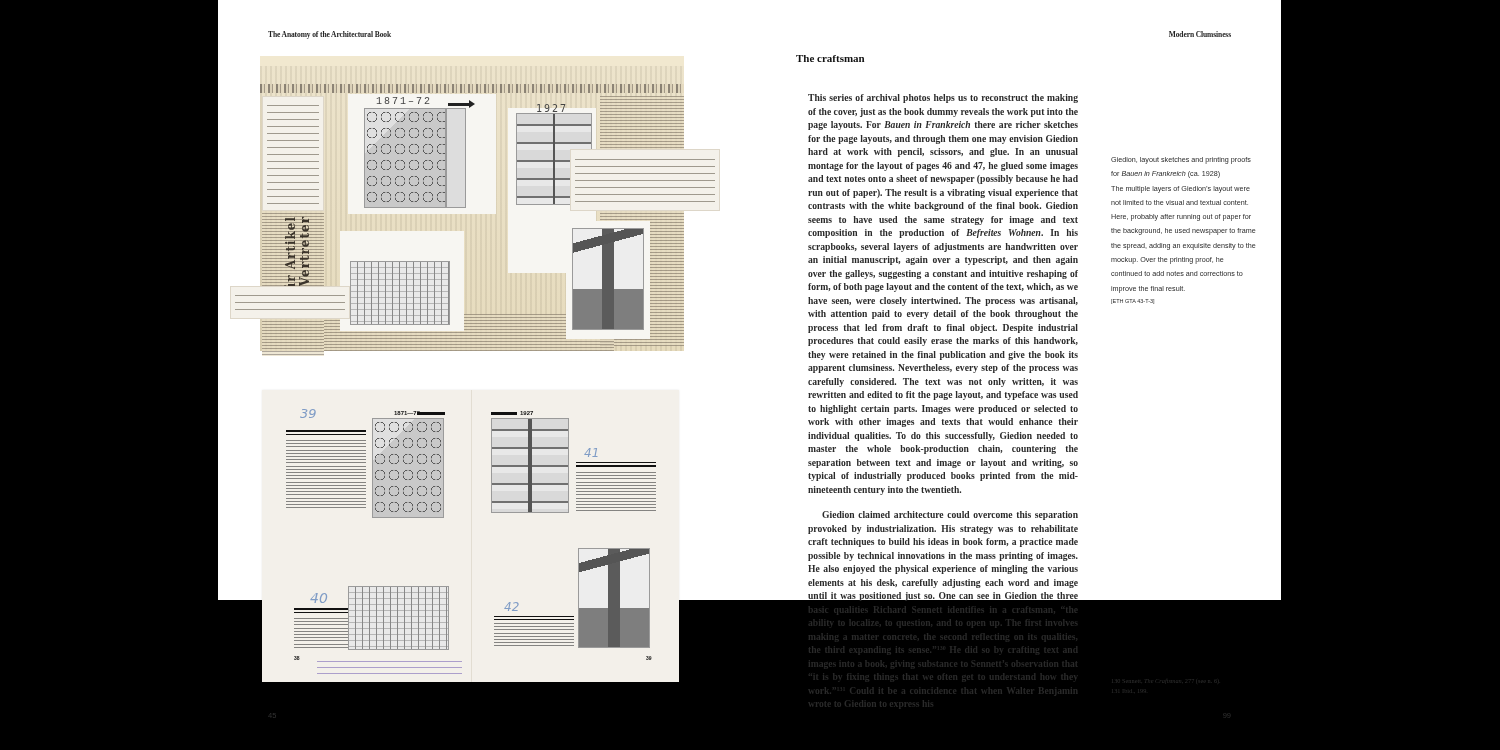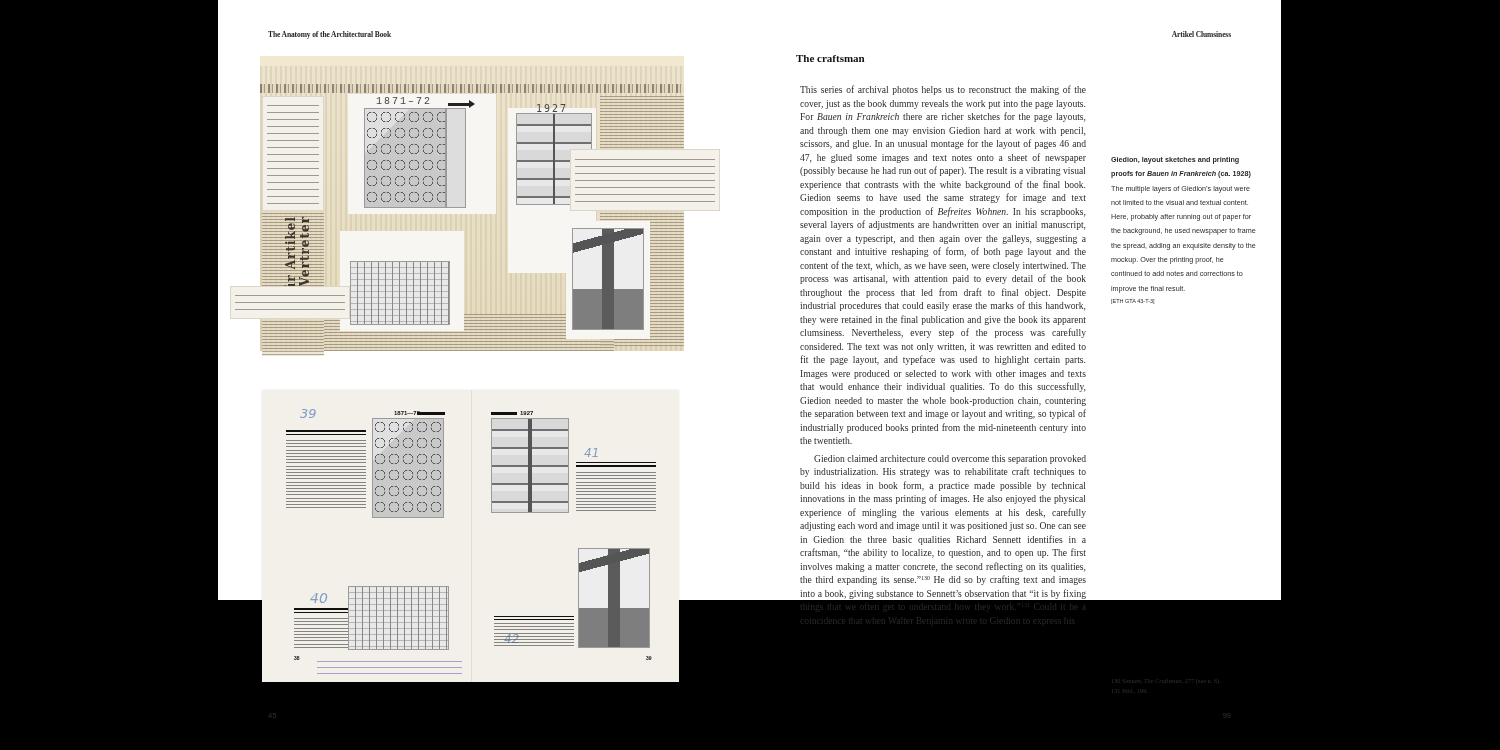--- a/index.html
+++ b/index.html
@@ -56,27 +56,27 @@
   .proof-bar { position: absolute; height: 3px; background: #111; }
   .proof-text { position: absolute; background: repeating-linear-gradient(180deg, #555 0 1px, transparent 1px 3.2px); opacity: .7; }
   .proof-caption-bold { position: absolute; height: 7px; background: repeating-linear-gradient(180deg, #111 0 1.5px, transparent 1.5px 3.5px); }
   .proof-folio { position: absolute; font-family: "Liberation Sans", sans-serif; font-weight: bold; font-size: 5px; color: #111; }
   .pencil-num { position: absolute; font-family: "DejaVu Sans", sans-serif; font-size: 9px; color: #7f9cc6; font-style: italic; }
   .purple-note { position: absolute; background: repeating-linear-gradient(180deg, transparent 0 3px, #9a8bc4 3px 4px, transparent 4px 6px); opacity: .8; }
 
   
   .section-title { position: absolute; left: 578px; top: 52px; font-family: "Liberation Serif", serif; font-weight: bold; font-size: 11px; color: #111; }
   .body-text { position: absolute; left: 578px; top: 79px; width: 294px; font-family: "Liberation Serif", serif; font-size: 9.6px; line-height: 13.5px; color: #2a2a2a; text-align: justify; hyphens: auto; }
-  .body-text p { margin: 4px; }
+  .body-text p { margin: 12px; font-weight: bold; }
   .body-text p + p { text-indent: 14px; }
   .body-text em { font-style: italic; }
   .body-text sup { font-size: 6px; vertical-align: 3px; line-height: 0; }
 
   .sidenote { position: absolute; left: 893px; top: 153px; width: 145px; font-family: "Liberation Sans", sans-serif; font-size: 7.2px; line-height: 14.3px; color: #2a2a2a; }
-  .sidenote .cap-title { font-weight: bold; }
+  .sidenote .cap-title { font-weight: normal; }
   .sidenote .cap-title em { font-style: italic; }
   .sidenote .credit { font-size: 5.5px; line-height: 11px; }
 
   .footnotes { position: absolute; left: 893px; top: 676px; width: 150px; font-family: "Liberation Serif", serif; font-size: 6.3px; line-height: 10px; color: #333; }
   .footnotes em { font-style: italic; }
 </style>
 </head>
 <body>
 
 <div class="spread">
@@ -137,33 +137,33 @@
     <div class="photo photo-facade" style="left:229px;top:28px;width:78px;height:95px;"></div>
     <div class="pencil-num" style="left:322px;top:56px;font-size:12px;">41</div>
     <div class="proof-caption-bold" style="left:314px;top:72px;width:80px;"></div>
     <div class="proof-text" style="left:314px;top:82px;width:80px;height:40px;"></div>
 
     <div class="pencil-num" style="left:48px;top:200px;font-size:14px;">40</div>
     <div class="proof-caption-bold" style="left:32px;top:218px;width:56px;"></div>
     <div class="proof-text" style="left:32px;top:228px;width:56px;height:30px;"></div>
     <div class="photo photo-plan" style="left:86px;top:196px;width:101px;height:64px;"></div>
 
-    <div class="pencil-num" style="left:242px;top:210px;font-size:12px;margin-top:32px;">42</div>
+    <div class="pencil-num" style="left:242px;top:210px;font-size:12px;">42</div>
     <div class="proof-caption-bold" style="left:232px;top:226px;width:80px;height:4px;"></div>
     <div class="proof-text" style="left:232px;top:233px;width:80px;height:24px;"></div>
     <div class="photo photo-bridge" style="left:316px;top:158px;width:72px;height:100px;"></div>
 
     <div class="proof-folio" style="left:32px;top:265px;">38</div>
     <div class="proof-folio" style="left:384px;top:265px;">39</div>
     <div class="purple-note" style="left:55px;top:268px;width:145px;height:20px;"></div>
   </div>
 
   <div class="folio folio-left">45</div>
 
-  <div class="running-head rh-right">Artikel Clumsiness</div>
+  <div class="running-head rh-right">Modern Clumsiness</div>
 
   <div class="section-title">The craftsman</div>
 
   <div class="body-text">
     <p><span>This series of archival photos helps us to reconstruct the making of the cover, just as the book dummy reveals the work put into the page layouts. For </span><em>Bauen in Frankreich</em><span> there are richer sketches for the page layouts, and through them one may envision Giedion hard at work with pencil, scissors, and glue. In an unusual montage for the layout of pages 46 and 47, he glued some images and text notes onto a sheet of newspaper (possibly because he had run out of paper). The result is a vibrating visual experience that contrasts with the white background of the final book. Giedion seems to have used the same strategy for image and text composition in the production of </span><em>Befreites Wohnen</em><span>. In his scrapbooks, several layers of adjustments are handwritten over an initial manuscript, again over a typescript, and then again over the galleys, suggesting a constant and intuitive reshaping of form, of both page layout and the content of the text, which, as we have seen, were closely intertwined. The process was artisanal, with attention paid to every detail of the book throughout the process that led from draft to final object. Despite industrial procedures that could easily erase the marks of this handwork, they were retained in the final publication and give the book its apparent clumsiness. Nevertheless, every step of the process was carefully considered. The text was not only written, it was rewritten and edited to fit the page layout, and typeface was used to highlight certain parts. Images were produced or selected to work with other images and texts that would enhance their individual qualities. To do this successfully, Giedion needed to master the whole book-production chain, countering the separation between text and image or layout and writing, so typical of industrially produced books printed from the mid-nineteenth century into the twentieth.</span></p>
     <p><span>Giedion claimed architecture could overcome this separation provoked by industrialization. His strategy was to rehabilitate craft techniques to build his ideas in book form, a practice made possible by technical innovations in the mass printing of images. He also enjoyed the physical experience of mingling the various elements at his desk, carefully adjusting each word and image until it was positioned just so. One can see in Giedion the three basic qualities Richard Sennett identifies in a craftsman, “the ability to localize, to question, and to open up. The first involves making a matter concrete, the second reflecting on its qualities, the third expanding its sense.”</span><sup>130</sup><span> He did so by crafting text and images into a book, giving substance to Sennett’s observation that “it is by fixing things that we often get to understand how they work.”</span><sup>131</sup><span> Could it be a coincidence that when Walter Benjamin wrote to Giedion to express his</span></p>
   </div>
 
   <div class="sidenote">
     <div class="cap-title"><span>Giedion, layout sketches and printing proofs for </span><em>Bauen in Frankreich</em><span> (ca. 1928)</span></div>

